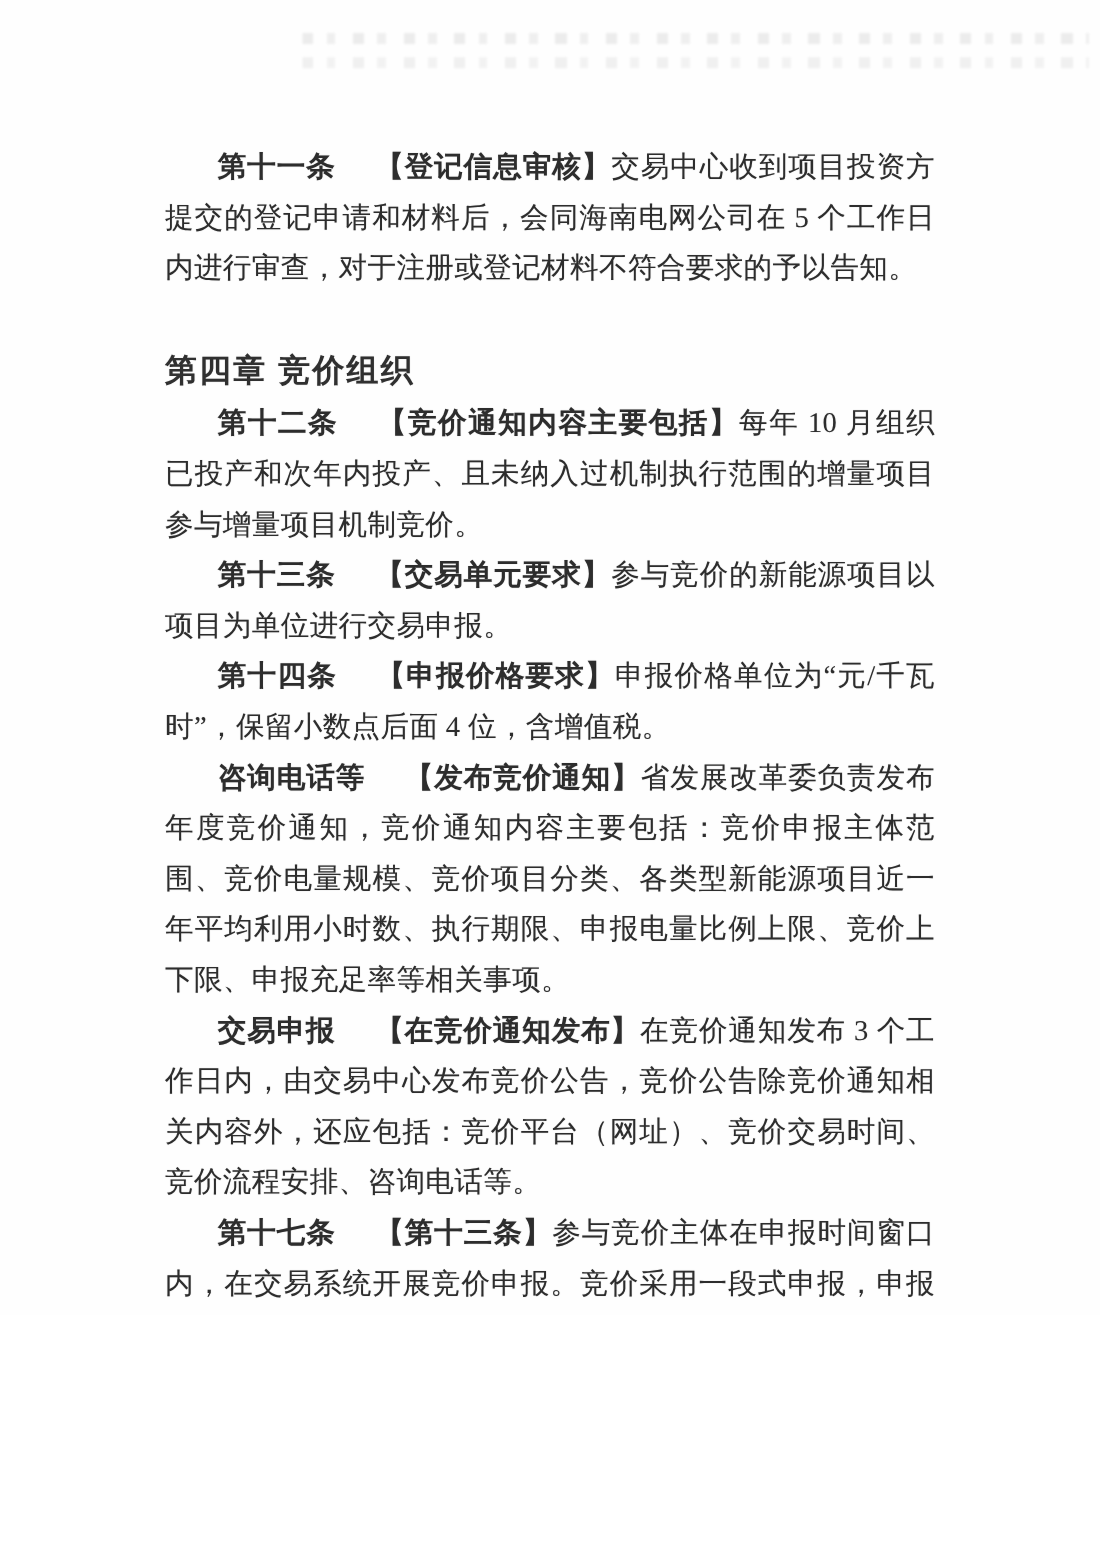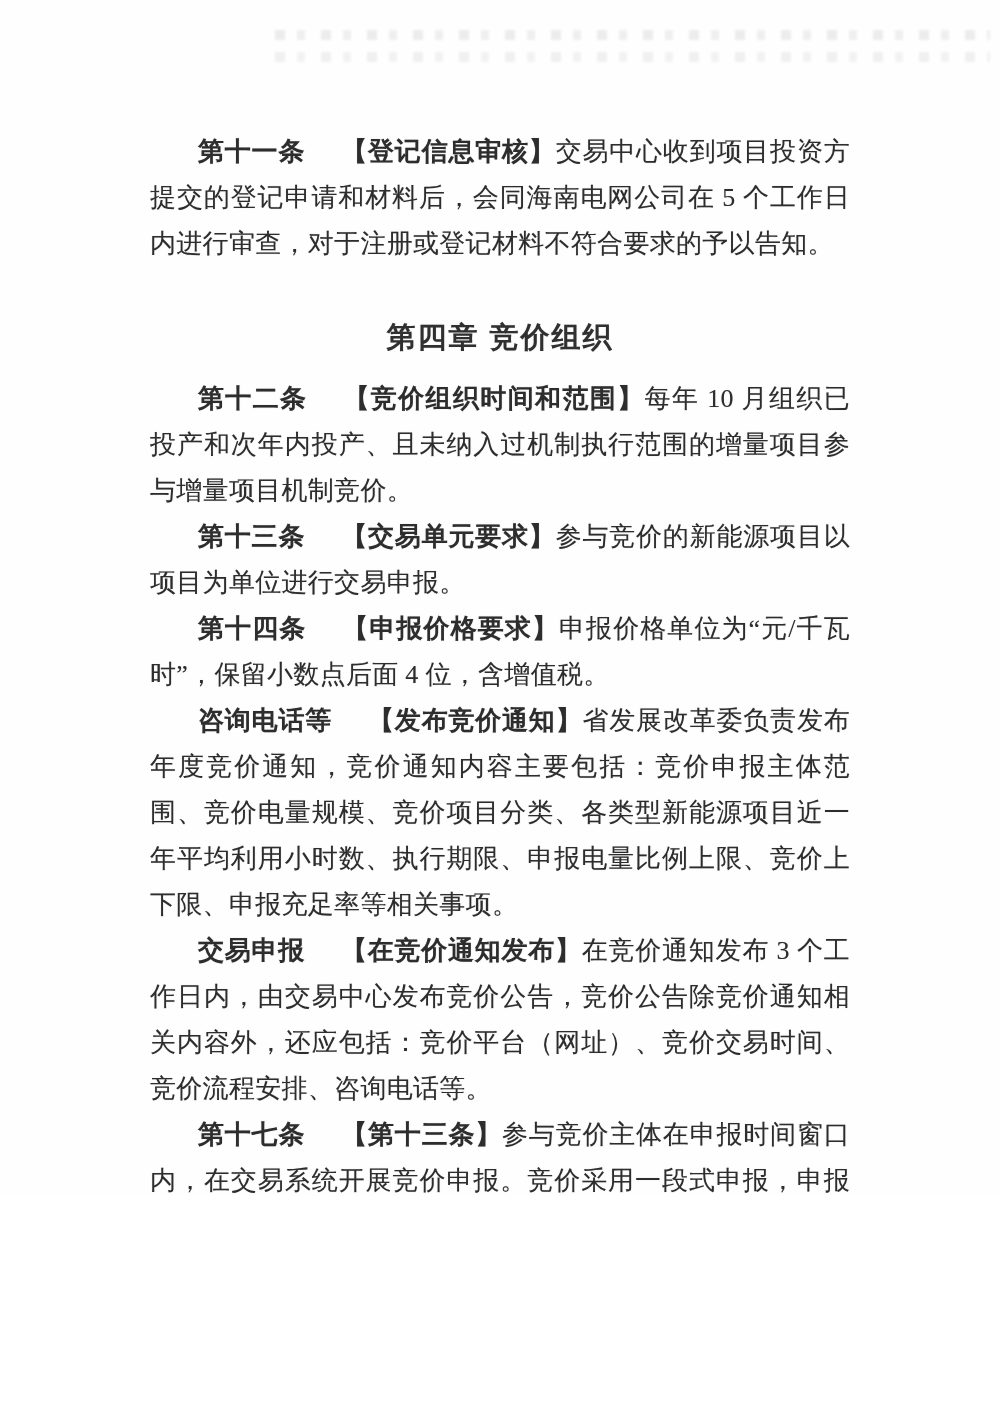--- a/index.html
+++ b/index.html
@@ -45,27 +45,26 @@
     text-shadow: 0 0 1px rgba(40,40,40,0.28);
   }
   .article-head {
     font-weight: bold;
     margin-right: 36px;
   }
   .article-tag {
     font-weight: bold;
   }
   h2.chapter {
-    margin: 47px 0 16px 0;
+    margin: 47px 0 2px 0;
     font-family: "Liberation Sans", "DejaVu Sans", sans-serif;
     font-weight: 600;
     font-size: 29px;
     line-height: 46px;
     letter-spacing: 2px;
-    text-align: center;
     color: #303030;
     text-shadow: 0 0 1px rgba(40,40,40,0.25);
   }
   .pageno {
     position: absolute;
     top: 1303px;
     left: 0;
     width: 100%;
     text-align: center;
     font-size: 17px;
@@ -81,21 +80,21 @@
 
   <div class="bleed"></div>
   <div class="bleed row2"></div>
 
   <div class="content">
 
     <p class="para"><span class="article-head">第十一条</span><span class="article-tag">【登记信息审核】</span><span>交易中心收到项目投资方提交的登记申请和材料后，会同海南电网公司在 5 个工作日内进行审查，对于注册或登记材料不符合要求的予以告知。</span></p>
 
     <h2 class="chapter">第四章 竞价组织</h2>
 
-    <p class="para"><span class="article-head">第十二条</span><span class="article-tag">【竞价组织时间和范围】</span><span>每年 10 月组织已投产和次年内投产、且未纳入过机制执行范围的增量项目参与增量项目机制竞价。</span></p>
+    <p class="para"><span class="article-head">第十二条</span><span class="article-tag">【竞价通知内容主要包括】</span><span>每年 10 月组织已投产和次年内投产、且未纳入过机制执行范围的增量项目参与增量项目机制竞价。</span></p>
 
     <p class="para"><span class="article-head">第十三条</span><span class="article-tag">【交易单元要求】</span><span>参与竞价的新能源项目以项目为单位进行交易申报。</span></p>
 
     <p class="para"><span class="article-head">第十四条</span><span class="article-tag">【申报价格要求】</span><span>申报价格单位为“元/千瓦时”，保留小数点后面 4 位，含增值税。</span></p>
 
     <p class="para"><span class="article-head">咨询电话等</span><span class="article-tag">【发布竞价通知】</span><span>省发展改革委负责发布年度竞价通知，竞价通知内容主要包括：竞价申报主体范围、竞价电量规模、竞价项目分类、各类型新能源项目近一年平均利用小时数、执行期限、申报电量比例上限、竞价上下限、申报充足率等相关事项。</span></p>
 
     <p class="para"><span class="article-head">交易申报</span><span class="article-tag">【在竞价通知发布】</span><span>在竞价通知发布 3 个工作日内，由交易中心发布竞价公告，竞价公告除竞价通知相关内容外，还应包括：竞价平台（网址）、竞价交易时间、竞价流程安排、咨询电话等。</span></p>
 
     <p class="para"><span class="article-head">第十七条</span><span class="article-tag">【第十三条】</span><span>参与竞价主体在申报时间窗口内，在交易系统开展竞价申报。竞价采用一段式申报，申报信息包括机制电量比例、机制价格，申报比例应为基本单位</span></p>

